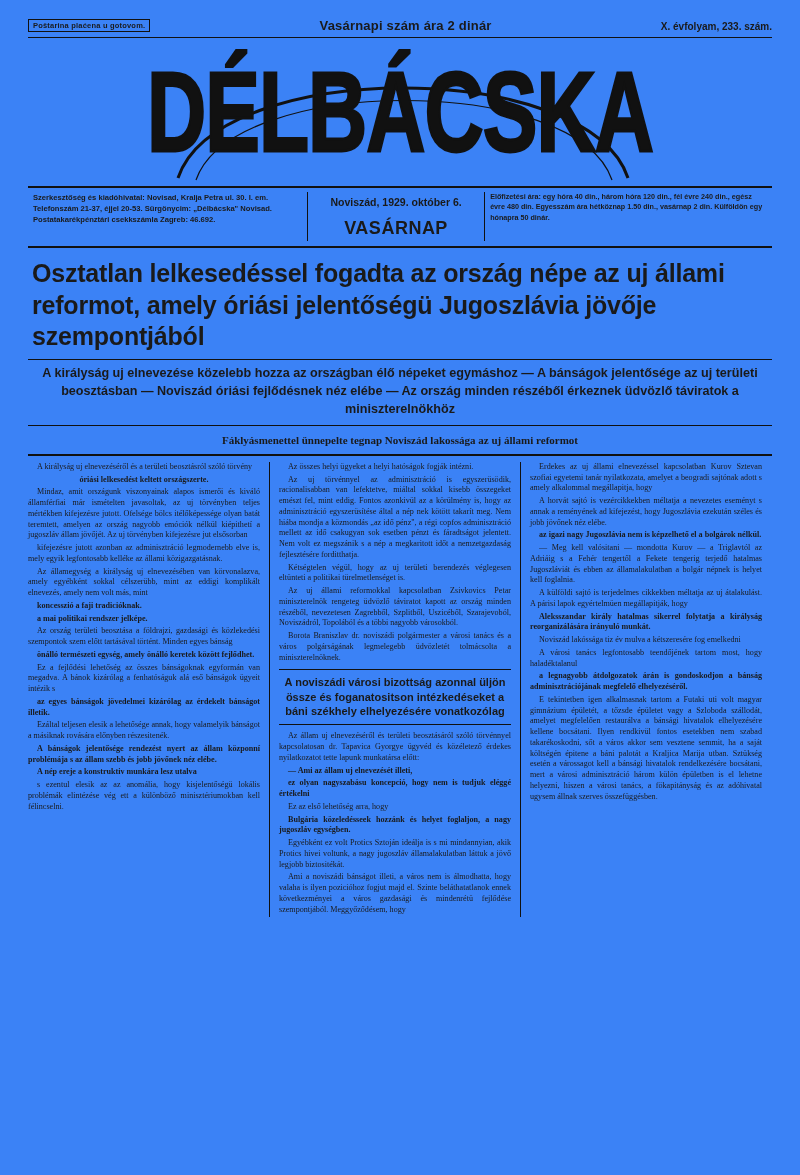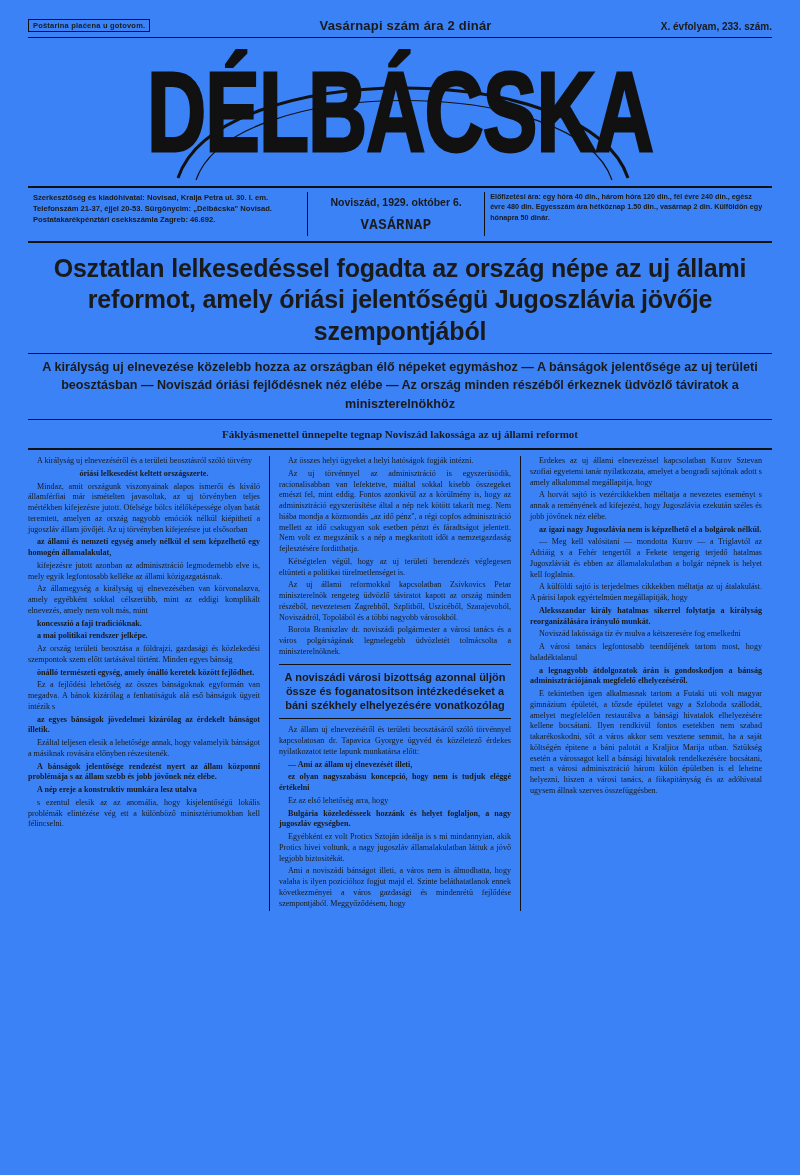--- a/index.html
+++ b/index.html
@@ -96,26 +96,26 @@
   }
   .colophon .col.a { width: 272px; font-weight: bold; }
   .colophon .col.b {
     width: 168px;
     text-align: center;
     font-weight: bold;
     border-left: 1px solid #111;
     border-right: 1px solid #111;
   }
   .colophon .col.b .date { font-size: 10.5px; margin-top: 3px; }
-  .colophon .col.b .sunday { font-size: 14px; margin-top: 5px; letter-spacing: 0.5px; font-family: Liberation Mono, monospace; }
+  .colophon .col.b .sunday { font-size: 18px; margin-top: 5px; letter-spacing: 0.5px; }
   .colophon .col.c { width: 280px; font-weight: bold; font-size: 7.2px; }
 
   
   .headline {
-    text-align: center;
+    text-align: left;
     font-family: "Liberation Sans", sans-serif;
     font-weight: bold;
     font-size: 25px;
     line-height: 1.26;
     margin: 10px 4px 6px 4px;
     letter-spacing: -0.2px;
   }
   .subhead {
     text-align: center;
     font-family: "Liberation Sans", sans-serif;
@@ -218,21 +218,20 @@
     <div class="rule-med"></div>
     <div class="subhead">A királyság uj elnevezése közelebb hozza az országban élő népeket egymáshoz — A bánságok jelentősége az uj területi beosztásban — Noviszád óriási fejlődésnek néz elébe — Az ország minden részéből érkeznek üdvözlő táviratok a miniszterelnökhöz</div>
     <div class="rule-med"></div>
     <div class="headline2">Fáklyásmenettel ünnepelte tegnap Noviszád lakossága az uj állami reformot</div>
 
     <div class="body-cols">
       <div class="bcol left" id="col-left">
           <p class="">A királyság uj elnevezéséről és a területi beosztásról szóló törvény</p>
           <p class="b">óriási lelkesedést keltett országszerte.</p>
           <p class="">Mindaz, amit országunk viszonyainak alapos ismerői és kiváló államférfiai már ismételten javasoltak, az uj törvényben teljes mértékben kifejezésre jutott. Ofelsége bölcs itélőképessége olyan batát teremtett, amelyen az ország nagyobb emóciók nélkül kiépithetí a jugoszláv állam jövőjét. Az uj törvényben kifejezésre jut elsősorban</p>
-          <p class="bl">az állami és nemzeti egység amely nélkül el sem képzelhető egy homogén államalakulat,</p>
           <p class="">kifejezésre jutott azonban az adminisztráció legmodernebb elve is, mely egyik legfontosabb kelléke az állami közigazgatásnak.</p>
           <p class="">Az államegység a királyság uj elnevezésében van körvonalazva, amely egyébként sokkal célszerübb, mint az eddigi komplikált elnevezés, amely nem volt más, mint</p>
           <p class="bl">koncesszió a faji tradicióknak.</p>
           <p class="bl">a mai politikai rendszer jelképe.</p>
           <p class="">Az ország területi beosztása a földrajzi, gazdasági és közlekedési szempontok szem előtt tartásával történt. Minden egyes bánság</p>
           <p class="bl">önálló természeti egység, amely önálló keretek között fejlődhet.</p>
           <p class="">Ez a fejlődési lehetőség az összes bánságoknak egyformán van megadva. A bánok kizárólag a fenhatóságuk alá eső bánságok ügyeit intézik s</p>
           <p class="bl">az egyes bánságok jövedelmei kizárólag az érdekelt bánságot illetik.</p>
           <p class="">Ezáltal teljesen elesik a lehetősége annak, hogy valamelyik bánságot a másiknak rovására előnyben részesitenék.</p>
           <p class="bl">A bánságok jelentősége rendezést nyert az állam közponní problémája s az állam szebb és jobb jövőnek néz elébe.</p>

